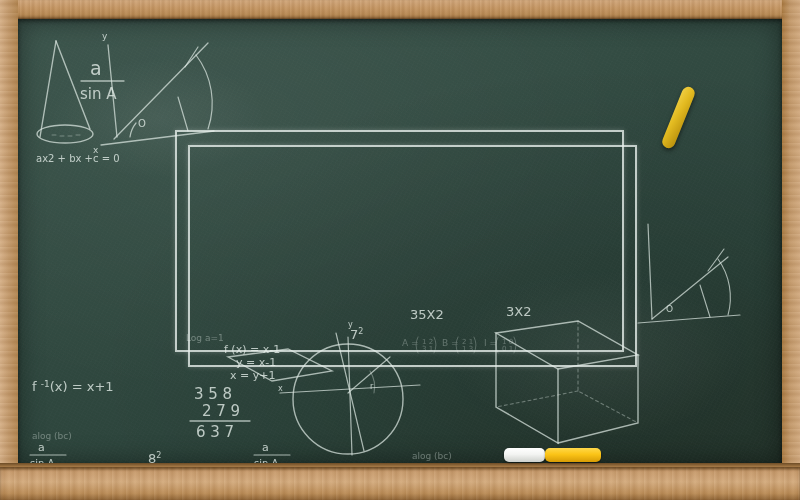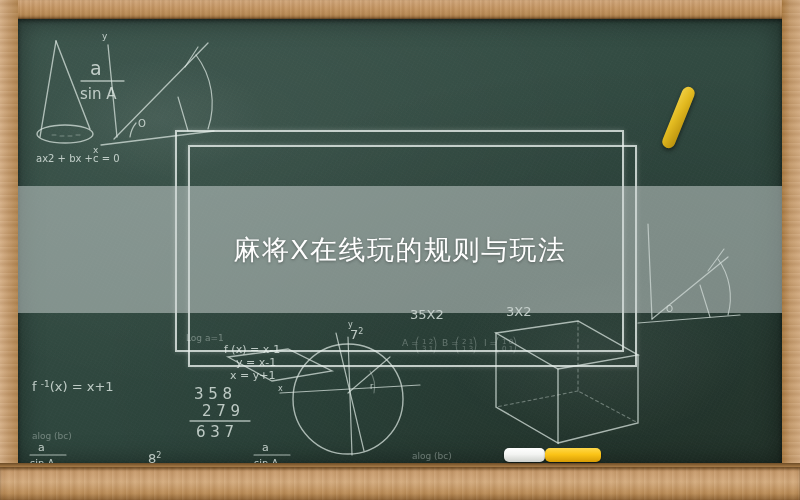--- a/index.html
+++ b/index.html
@@ -309,23 +309,20 @@
       <path class="stroke" stroke-width="1.1" d="M236 436 L272 436"></path>
       <text x="236" y="448" font-size="10">sin A</text>
 
       <text x="394" y="440" font-size="9" class="faint">alog (bc)</text>
     </svg>
 
     <div class="deco-rect outer"></div>
     <div class="deco-rect inner"></div>
   </div>
 
-  <div class="band">
-    <div class="band-title">麻将X在线玩的规则与玩法</div>
-  </div>
 
   <div class="chalk-diagonal"></div>
 
   <div class="frame-top"></div>
   <div class="frame-left"></div>
   <div class="frame-right"></div>
   <div class="ledge-lip"></div>
   <div class="frame-bottom"></div>
 
   <div class="chalk-stick chalk-white"></div>

